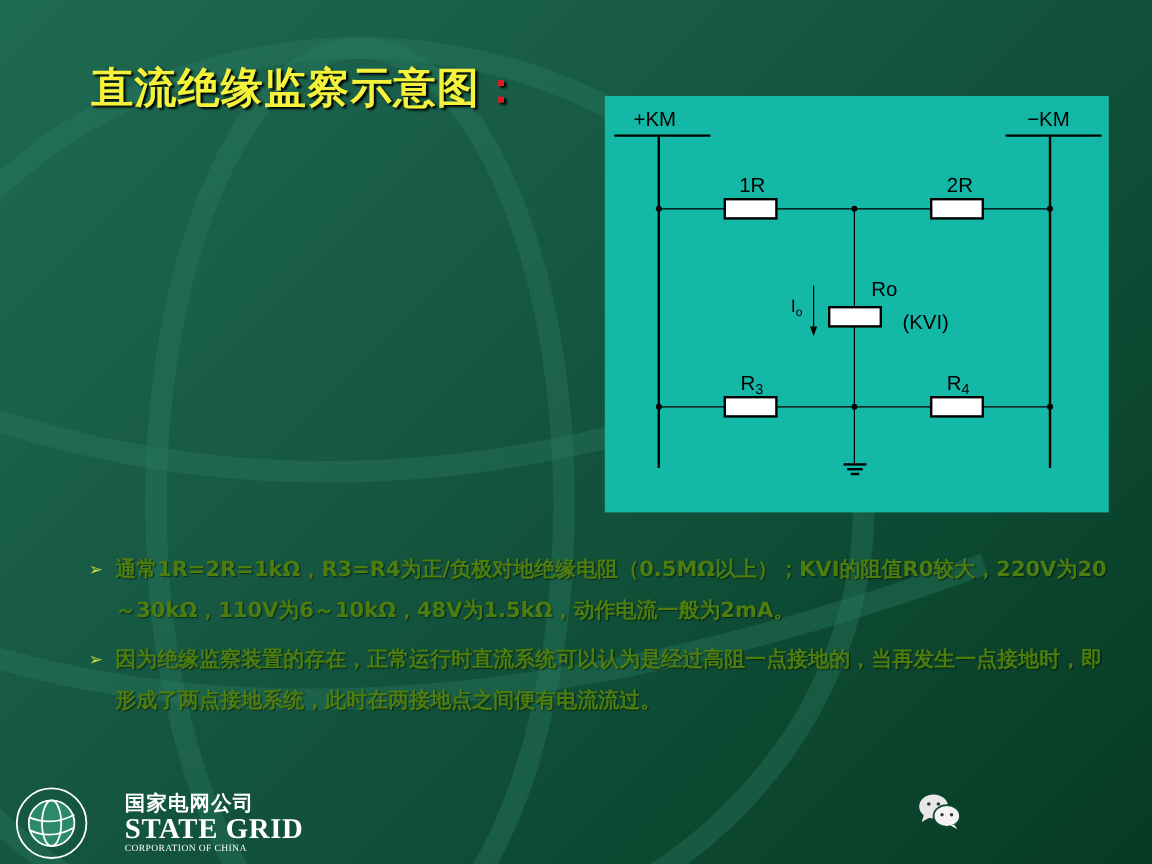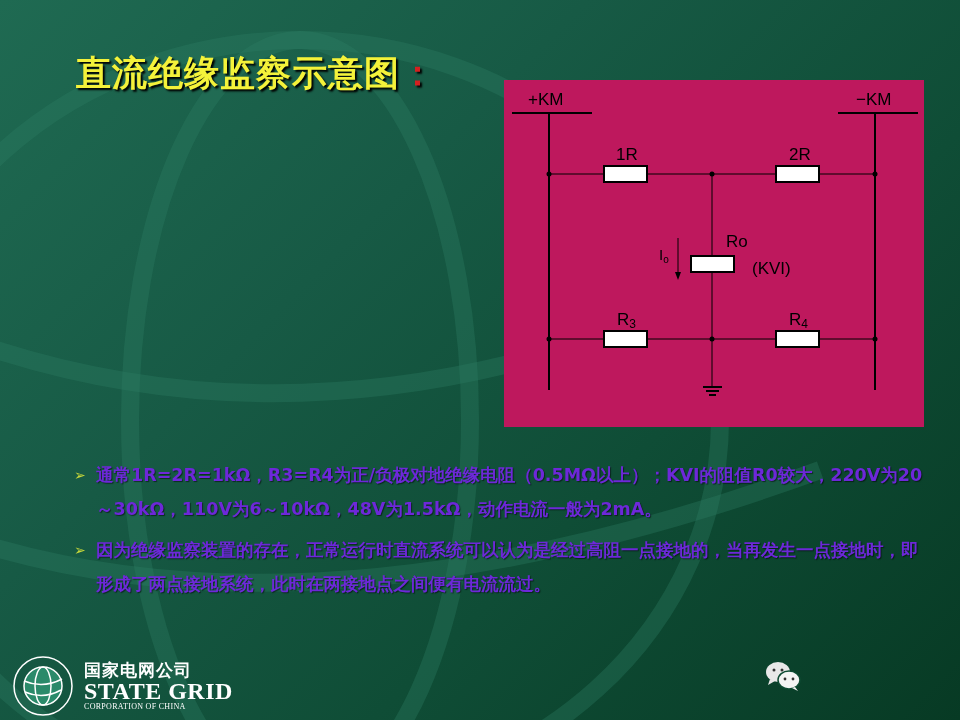--- a/index.html
+++ b/index.html
@@ -10,30 +10,30 @@
   }
   .bg-arcs { position: absolute; left: 0; top: 0; width: 960px; height: 720px; pointer-events: none; }
   .title {
     position: absolute; left: 76px; top: 50px;
     font-size: 35px; font-weight: bold; color: #f4f23a; letter-spacing: 1px;
     text-shadow: 2px 2px 2px #000;
   }
   .title .colon { color: #d42020; }
   .diagram {
     position: absolute; left: 504px; top: 80px; width: 420px; height: 347px;
-    background: #be185d;
+    background: #14b8a6;
   }
   .bullets { position: absolute; left: 74px; top: 458px; width: 850px; }
   .bullet { display: flex; align-items: flex-start; margin-bottom: 7px; }
   .bullet-icon { width: 22px; flex: 0 0 22px; color: #c8d83a; font-size: 14px; line-height: 34px; }
   .bullet-text {
-    color: #6d28d9; font-size: 17.5px; font-weight: bold; line-height: 34px;
+    color: #4d7c0f; font-size: 17.5px; font-weight: bold; line-height: 34px;
     text-shadow: 1px 1px 1px rgba(0,0,0,0.5);
   }
-  .logo { position: absolute; left: 12px; top: 655px; display: flex; align-items: center; }
+  .logo { position: absolute; left: 12px; top: 655px; display: flex; align-items: center; gap: 20px; }
   .logo-globe { width: 62px; height: 62px; }
   .logo-text { margin-left: 10px; color: #ffffff; }
   .logo-cn { font-size: 17px; font-weight: bold; letter-spacing: 1px; line-height: 20px; }
   .logo-en { font-family: "Liberation Serif", serif; font-size: 24px; font-weight: bold; line-height: 22px; letter-spacing: 0.5px; }
   .logo-sub { font-family: "Liberation Serif", serif; font-size: 8px; line-height: 10px; letter-spacing: 0.3px; }
   .watermark { position: absolute; left: 764px; top: 660px; display: flex; align-items: center; }
   .wechat-icon { width: 38px; height: 32px; }
   .watermark-text { color: #ffffff; font-size: 20px; margin-left: 10px; letter-spacing: 1px; }
 </style>
 </head>

